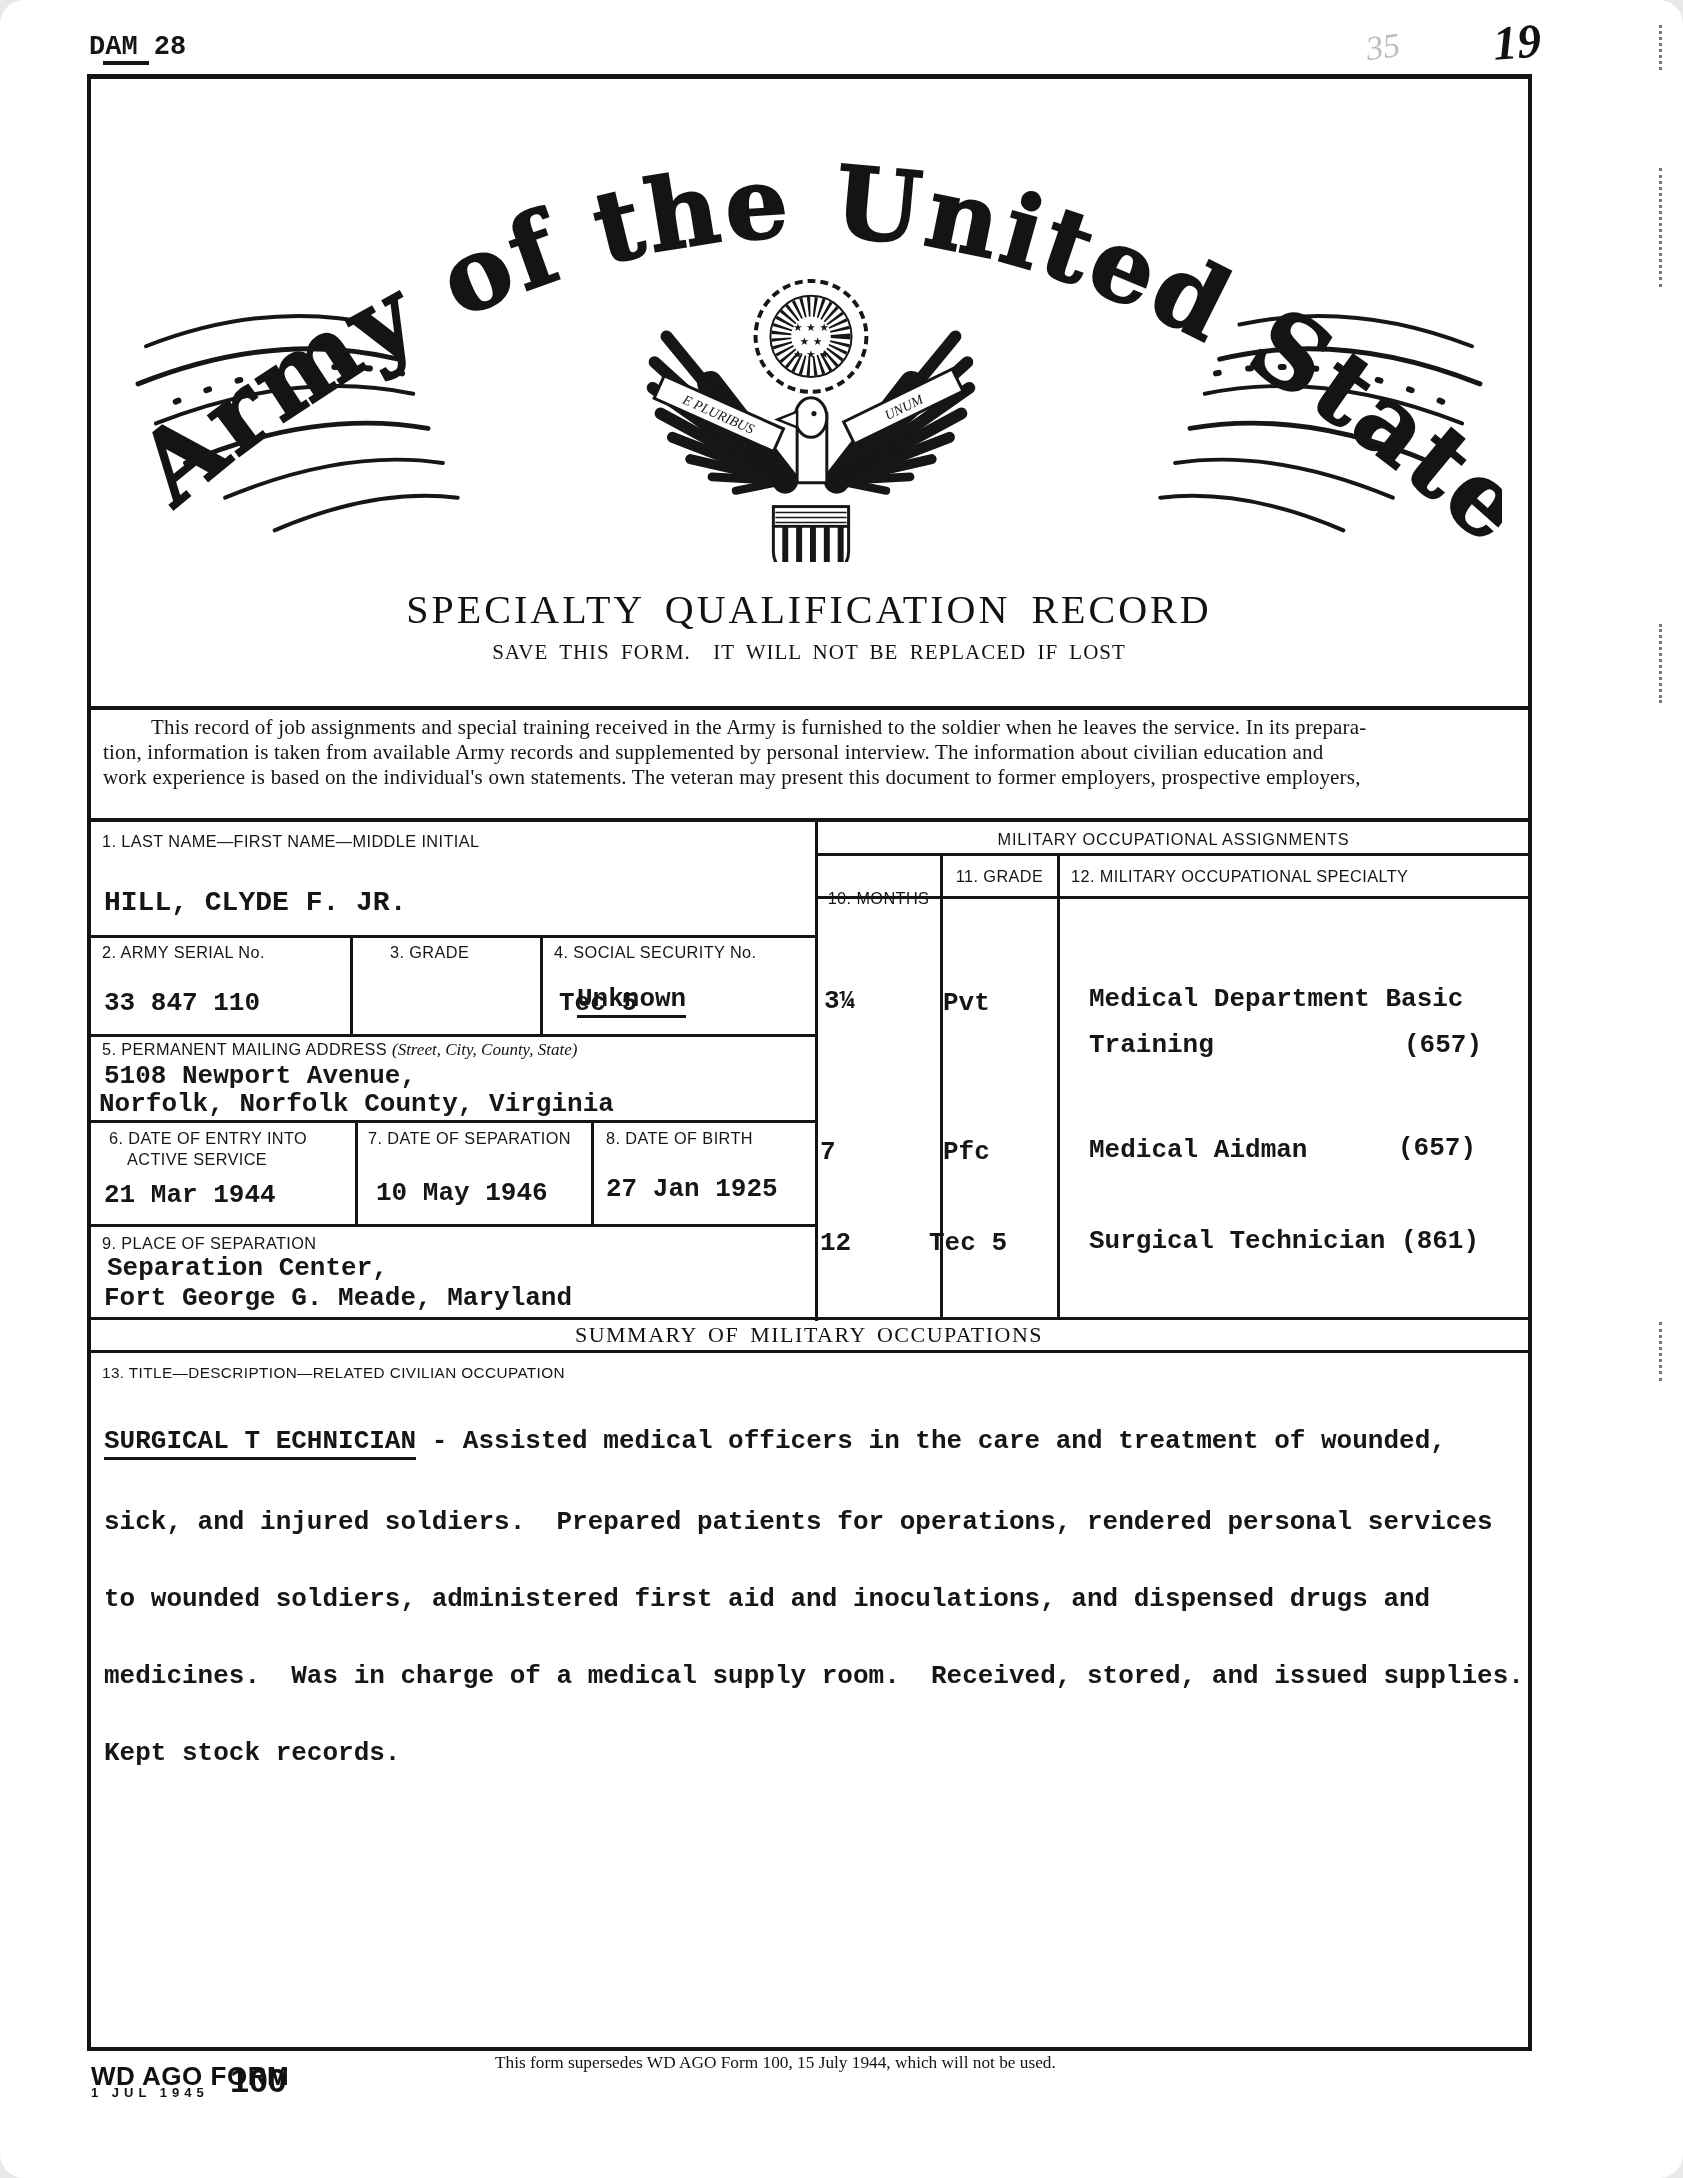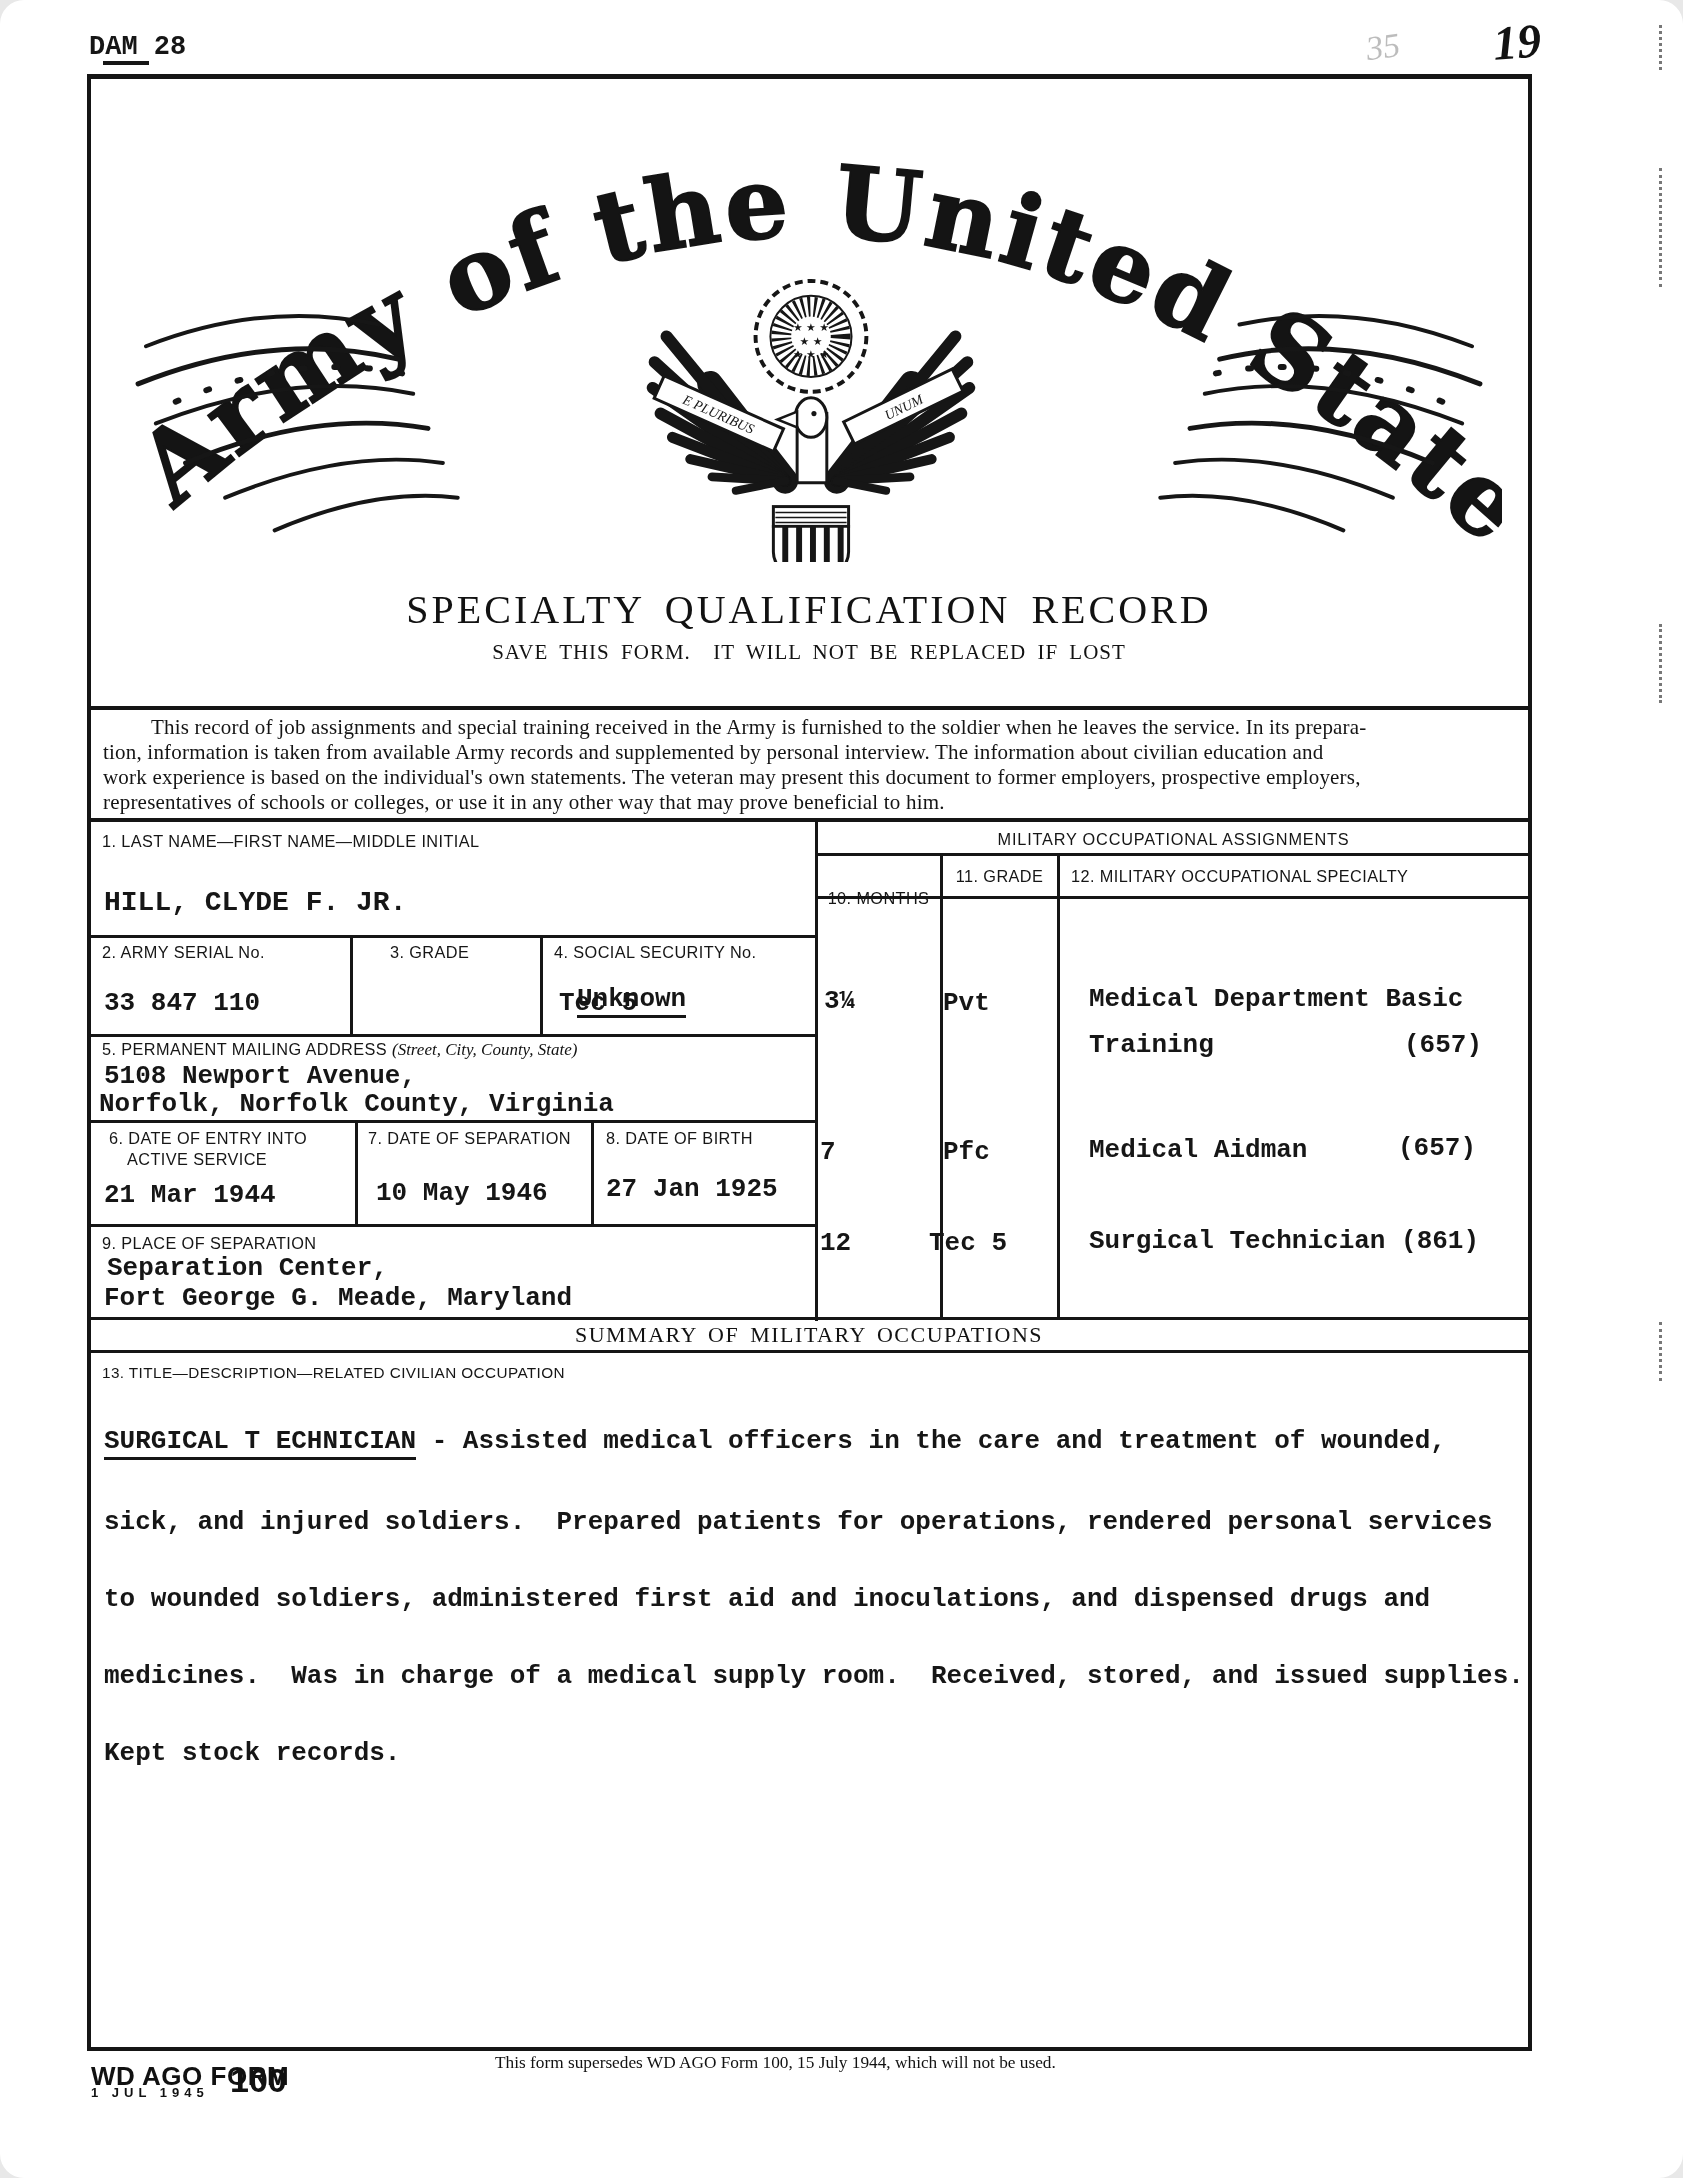--- a/index.html
+++ b/index.html
@@ -174,21 +174,20 @@
   </svg>
 
   <div class="abs serif" style="left:87px;top:586px;width:1444px;text-align:center;font-size:40px;letter-spacing:3px;word-spacing:8px;">SPECIALTY QUALIFICATION RECORD</div>
   <div class="abs serif" style="left:87px;top:640px;width:1444px;text-align:center;font-size:21px;letter-spacing:1px;word-spacing:5px;white-space:pre;">SAVE THIS FORM.  IT WILL NOT BE REPLACED IF LOST</div>
 
   <div class="hline" style="left:87px;top:706px;width:1444px;height:4px;"></div>
   <div class="abs" style="left:103px;top:715px;">
     <div class="introline" style="padding-left:48px;">This record of job assignments and special training received in the Army is furnished to the soldier when he leaves the service.   In its prepara-</div>
     <div class="introline">tion, information is taken from available Army records and supplemented by personal interview.   The information about civilian education and</div>
     <div class="introline">work experience is based on the individual's own statements.   The veteran may present this document to former employers, prospective employers,</div>
-    <div class="introline">representatives of schools or colleges, or use it in any other way that may prove beneficial to him.</div>
   </div>
 
   <div class="hline" style="left:87px;top:818px;width:1444px;height:4px;"></div>
 
   <div class="hline" style="left:87px;top:935px;width:730px;height:3px;"></div>
   <div class="hline" style="left:87px;top:1034px;width:730px;height:3px;"></div>
   <div class="hline" style="left:87px;top:1120px;width:730px;height:3px;"></div>
   <div class="hline" style="left:87px;top:1224px;width:730px;height:3px;"></div>
 
   <div class="vline" style="left:815px;top:818px;width:3px;height:503px;"></div>

